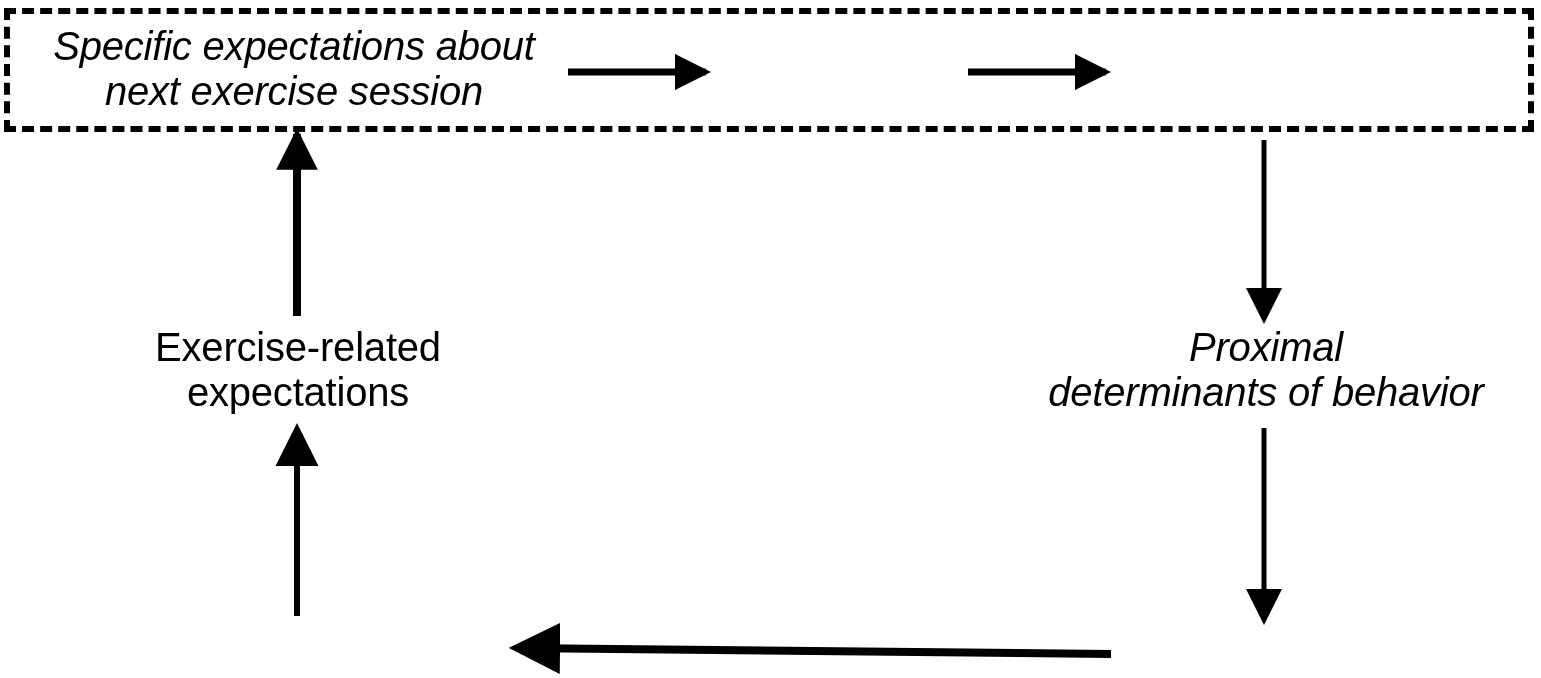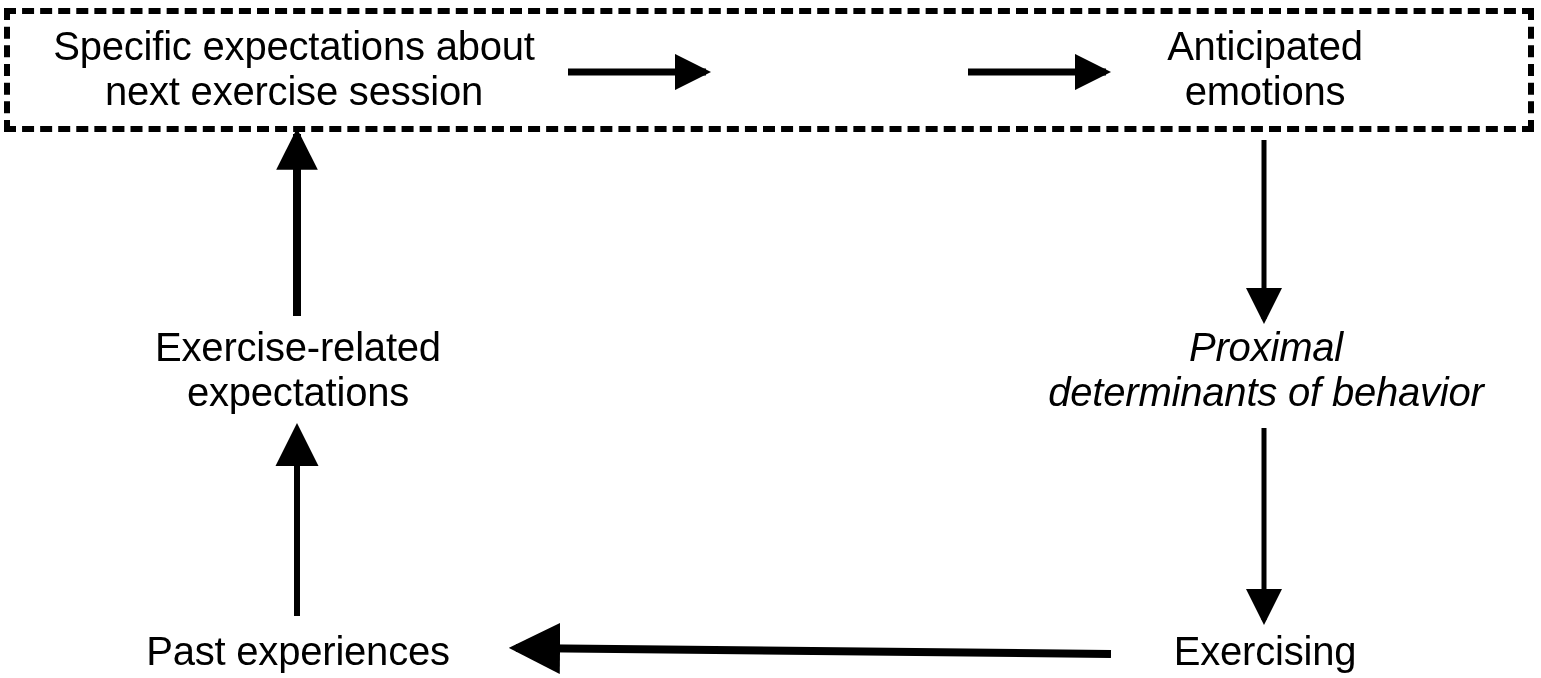--- a/index.html
+++ b/index.html
@@ -43,20 +43,21 @@
     height: 124px;
     border: 6px dashed #000000;
     box-sizing: border-box;
   }
   
   #node-specific-expectations {
     left: 24px;
     top: 24px;
     width: 540px;
     font-size: 40px;
+    font-style: italic;
   }
   #node-appraising {
     left: 705px;
     top: 48px;
     width: 262px;
     font-size: 40px;
   }
   #node-anticipated-emotions {
     left: 1110px;
     top: 24px;
@@ -122,26 +123,22 @@
 
     <line x1="297" y1="616" x2="297" y2="429" stroke="#000000" stroke-width="6" marker-end="url(#ah-thin)"></line>
 
     <line x1="297" y1="316" x2="297" y2="134" stroke="#000000" stroke-width="8" marker-end="url(#ah-thick)"></line>
   </svg>
 
   <div class="node-label" id="node-specific-expectations">Specific expectations about
 next exercise session</div>
 
 
-  <div class="node-label" id="node-anticipated-emotions">Anticipated
-emotions</div>
 
   <div class="node-label" id="node-exercise-related-expectations">Exercise-related
 expectations</div>
 
   <div class="node-label" id="node-proximal-determinants">Proximal
 determinants of behavior</div>
 
-  <div class="node-label" id="node-past-experiences">Past experiences</div>
 
-  <div class="node-label" id="node-exercising">Exercising</div>
 
 </div>
 
 </body></html>

